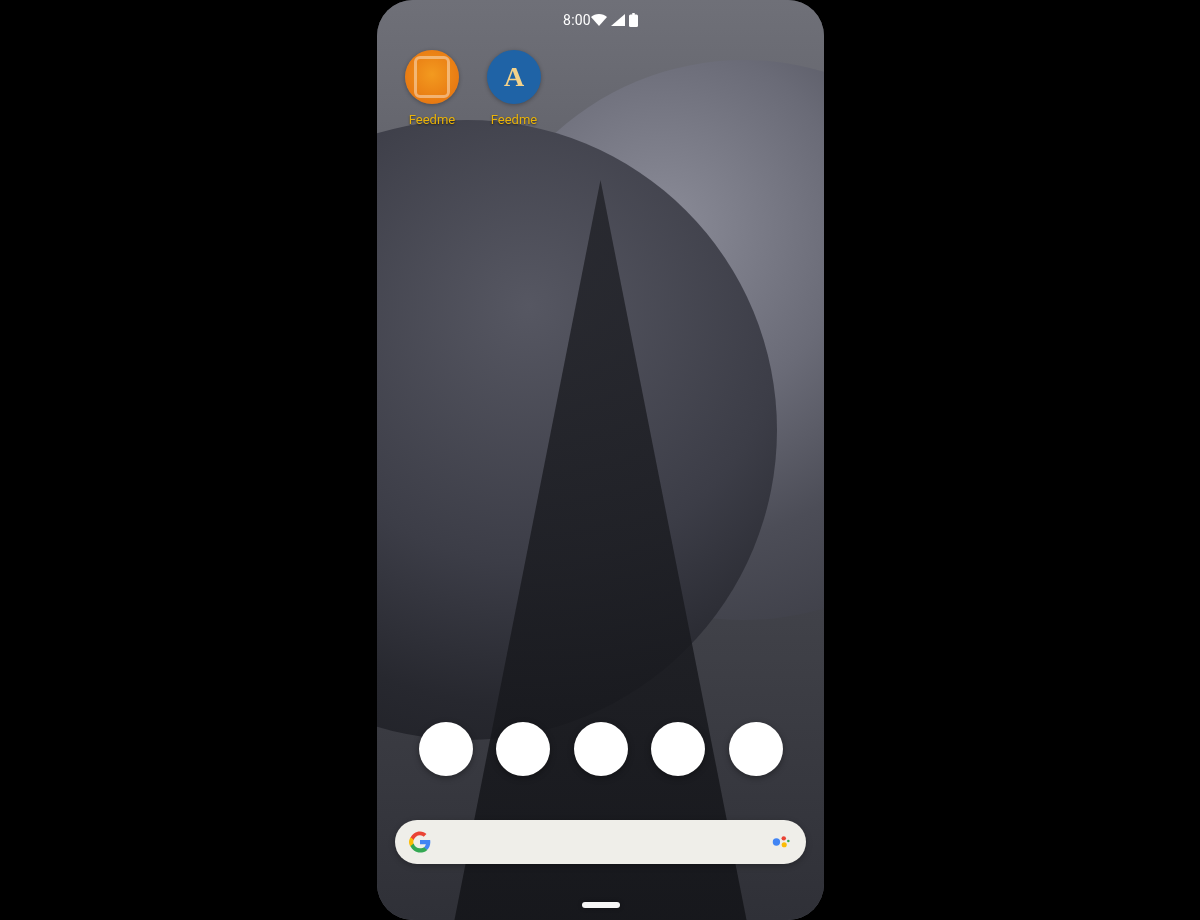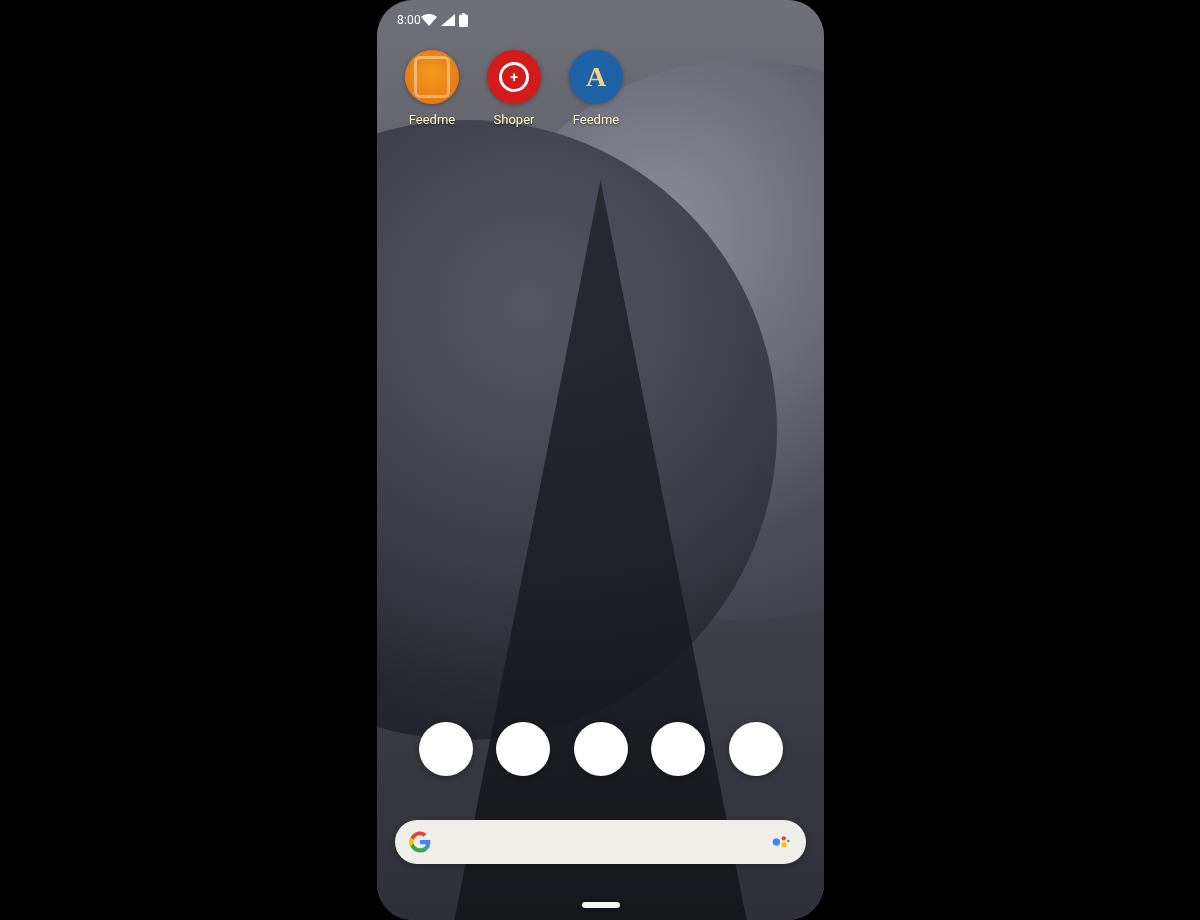--- a/index.html
+++ b/index.html
@@ -35,42 +35,42 @@
     position:absolute; left:50%; top:180px; width:300px; height:760px;
     transform: translateX(-50%) rotate(0deg);
     clip-path: polygon(50% 0, 100% 100%, 0 100%);
     background: linear-gradient(180deg,#23242a 0%, #1b1c21 50%, #121317 100%);
     opacity:.85;
   }
 
   
   .status {
     position:absolute; top:8px; left:0; right:0; height:24px;
-    display:flex; align-items:center; justify-content:flex-start;
-    padding:0 20px; color:#fff; font-size:12px; letter-spacing:.2px;
+    display:flex; align-items:center; justify-content:center;
+    padding:0 20px; color:#fff; font-size:14px; letter-spacing:.2px;
   }
   .status .right { display:flex; align-items:center; gap:4px; }
   .status svg { display:block; }
 
   
   .apps {
     position:absolute; top:50px; left:0; right:0;
     display:flex; gap:0; padding-left:14px;
   }
   .app {
     width:82px; display:flex; flex-direction:column; align-items:center;
     cursor:pointer;
   }
   .app .bubble {
     width:54px; height:54px; border-radius:50%;
     display:flex; align-items:center; justify-content:center;
     box-shadow: 0 1px 4px rgba(0,0,0,.3);
     position:relative;
   }
-  .app .label { margin-top:8px; color:#fef9c3; font-size:13px; text-align:center; text-shadow:0 1px 2px rgba(0,0,0,.6); }
+  .app .label { margin-top:8px; color:#eab308; font-size:13px; text-align:center; text-shadow:0 1px 2px rgba(0,0,0,.6); }
 
   .app-feedme .bubble {
     background: radial-gradient(circle at 50% 45%, #f39a1f 0%, #e87a12 70%, #d46c0f 100%);
   }
   .app-feedme .bubble::before {
     content:""; position:absolute; width:30px; height:36px; border-radius:6px;
     border:3px solid #fff6; background:transparent;
   }
   .app-shoper .bubble { background:#d31b1b; }
   .app-shoper .bubble::before {
@@ -146,24 +146,20 @@
             </svg>
         </span>
       </span>
     </div>
 
     <div class="apps">
       <div class="app app-feedme">
         <div class="bubble"></div>
         <div class="label">Feedme</div>
       </div>
-      <div class="app app-shoper">
-        <div class="bubble"></div>
-        <div class="label">Shoper</div>
-      </div>
       <div class="app app-arrivl">
         <div class="bubble">
             <span>A</span>
           </div>
         <div class="label">Feedme</div>
       </div>
     </div>
 
     <div class="dock">
       <div class="slot"></div>

